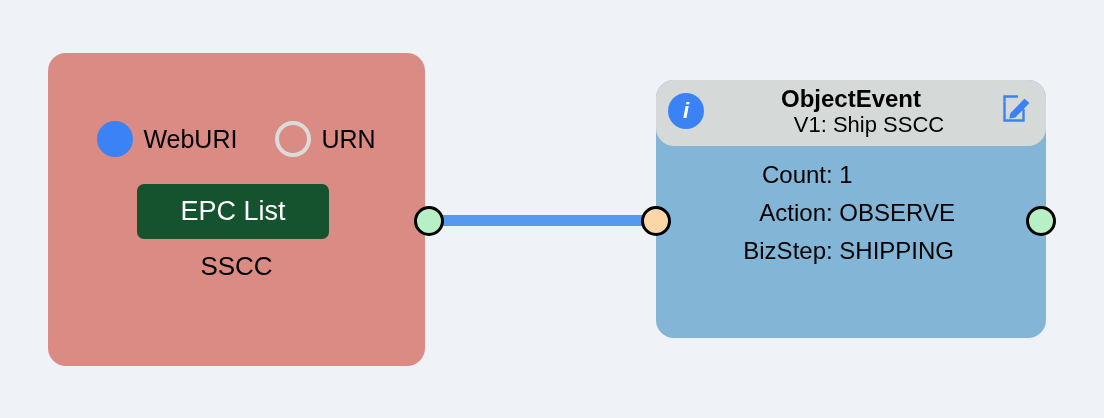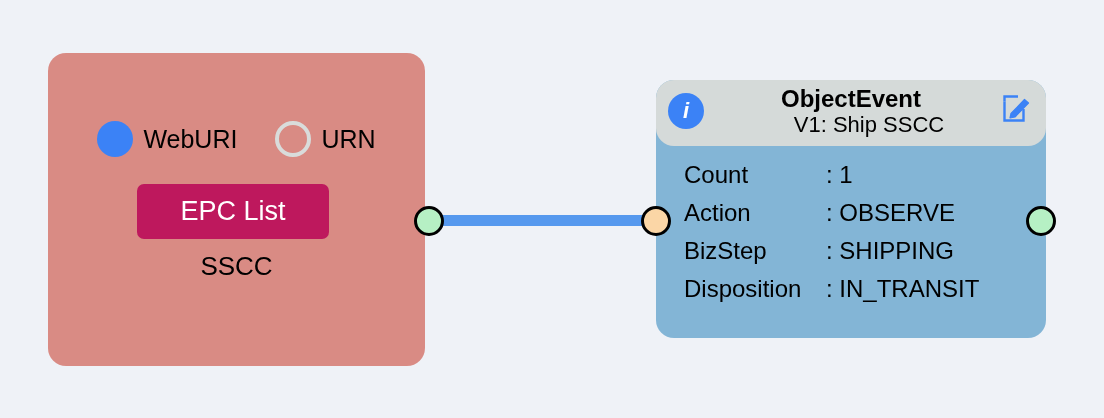--- a/index.html
+++ b/index.html
@@ -100,21 +100,21 @@
     margin-left: 10px;
     white-space: nowrap;
   }
   .radio-gap { width: 22px; }
 
   .list-button {
     position: absolute;
     left: 89px;
     width: 192px;
     height: 55px;
-    background: #be185d;
+    background: #14532d;
     border: none;
     border-radius: 7px;
     color: #fff;
     font-size: 27px;
     font-family: "Liberation Sans", sans-serif;
     line-height: 55px;
     text-align: center;
     padding: 0;
     cursor: pointer;
     z-index: 4;
@@ -179,20 +179,21 @@
     position: absolute;
     left: 28px;
     top: 81px;
     z-index: 4;
   }
   .prop-row {
     display: flex;
     align-items: baseline;
     margin-bottom: 10px;
     white-space: nowrap;
+    text-align: right;
   }
   .prop-key {
     font-size: 24px;
     color: #000;
     width: 142px;
     flex: 0 0 142px;
   }
   .prop-val {
     font-size: 24px;
     color: #000;
@@ -275,24 +276,20 @@
         <span class="prop-val">: 1</span>
       </div>
       <div class="prop-row">
         <span class="prop-key">Action</span>
         <span class="prop-val">: OBSERVE</span>
       </div>
       <div class="prop-row">
         <span class="prop-key">BizStep</span>
         <span class="prop-val">: SHIPPING</span>
       </div>
-      <div class="prop-row">
-        <span class="prop-key">Disposition</span>
-        <span class="prop-val">: IN_TRANSIT</span>
-      </div>
     </div>
   </div>
 
   <div id="link-identifier-objectevent"></div>
 
   <div class="port out" id="port-identifier-out"></div>
   <div class="port in" id="port-objectevent-in"></div>
   <div class="port out" id="port-objectevent-out"></div>
 
 </div>

